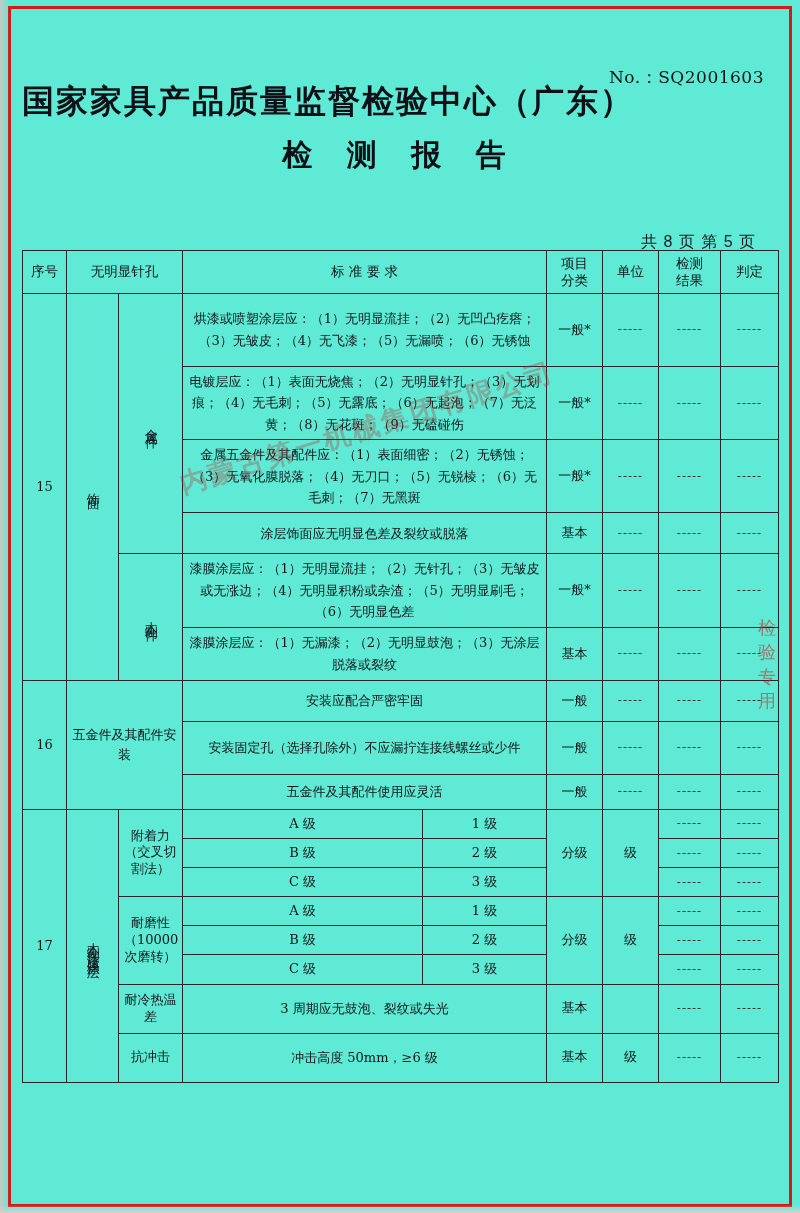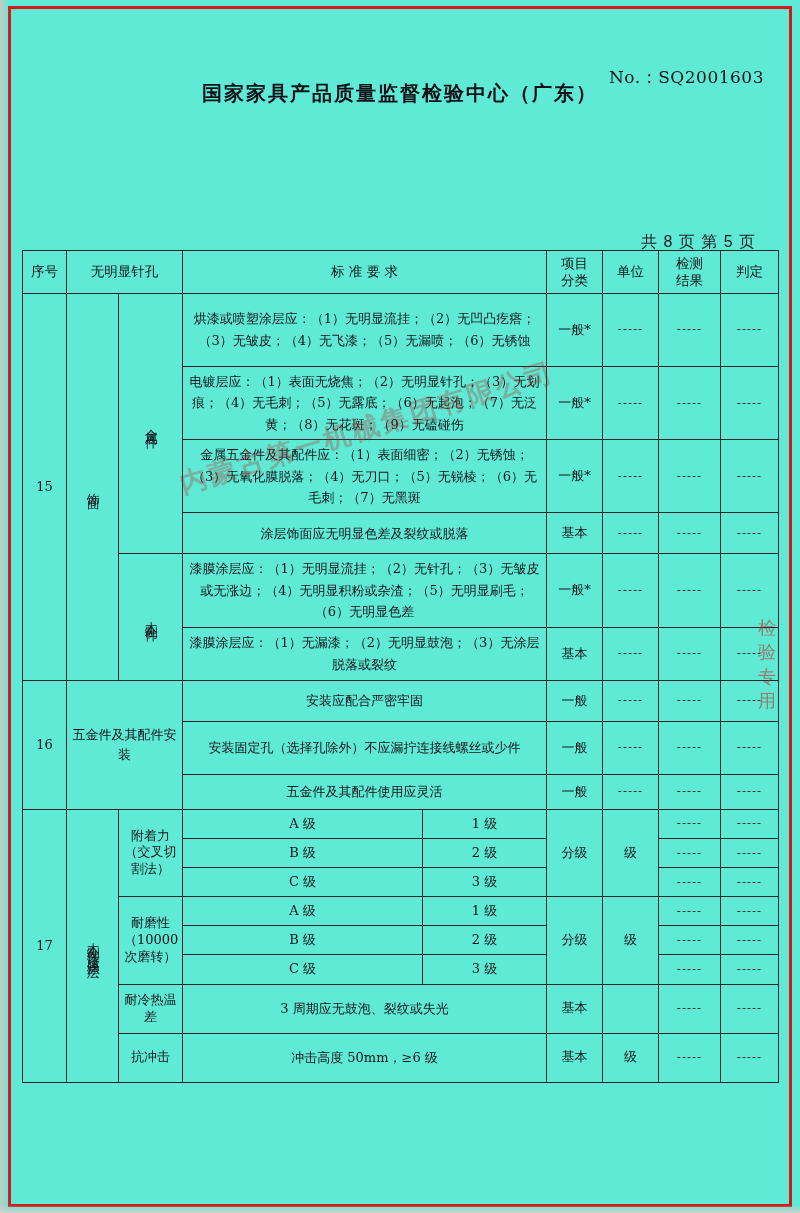--- a/index.html
+++ b/index.html
@@ -46,24 +46,23 @@
     font-size: 17px;
     letter-spacing: 0.5px;
     color: #15151c;
   }
 
   .title1 {
     position: absolute;
     left: 0;
     right: 0;
     top: 60px;
-    text-align: center;
     font-family: Liberation Mono, monospace;
     font-weight: bold;
-    font-size: 20px;
+    font-size: 32px;
     letter-spacing: 2px;
     color: #0f0f18;
   }
   .title2 {
     position: absolute;
     left: 0;
     right: 0;
     top: 115px;
     text-align: center;
     font-family: "DejaVu Serif", "Liberation Serif", serif;
@@ -172,20 +171,21 @@
 <div class="page">
   <div class="red-frame"></div>
 
   <div class="inner">
 
     <div class="docno">
       <span>No.：</span><span>SQ2001603</span>
     </div>
 
     <div class="title1">国家家具产品质量监督检验中心（广东）</div>
+    <div class="title2">检 测 报 告</div>
 
     <div class="pageinfo">共 8 页  第 5 页</div>
 
     <table class="report">
       <colgroup>
         <col style="width:44px">
         <col style="width:52px">
         <col style="width:64px">
         <col style="width:240px">
         <col style="width:124px">

